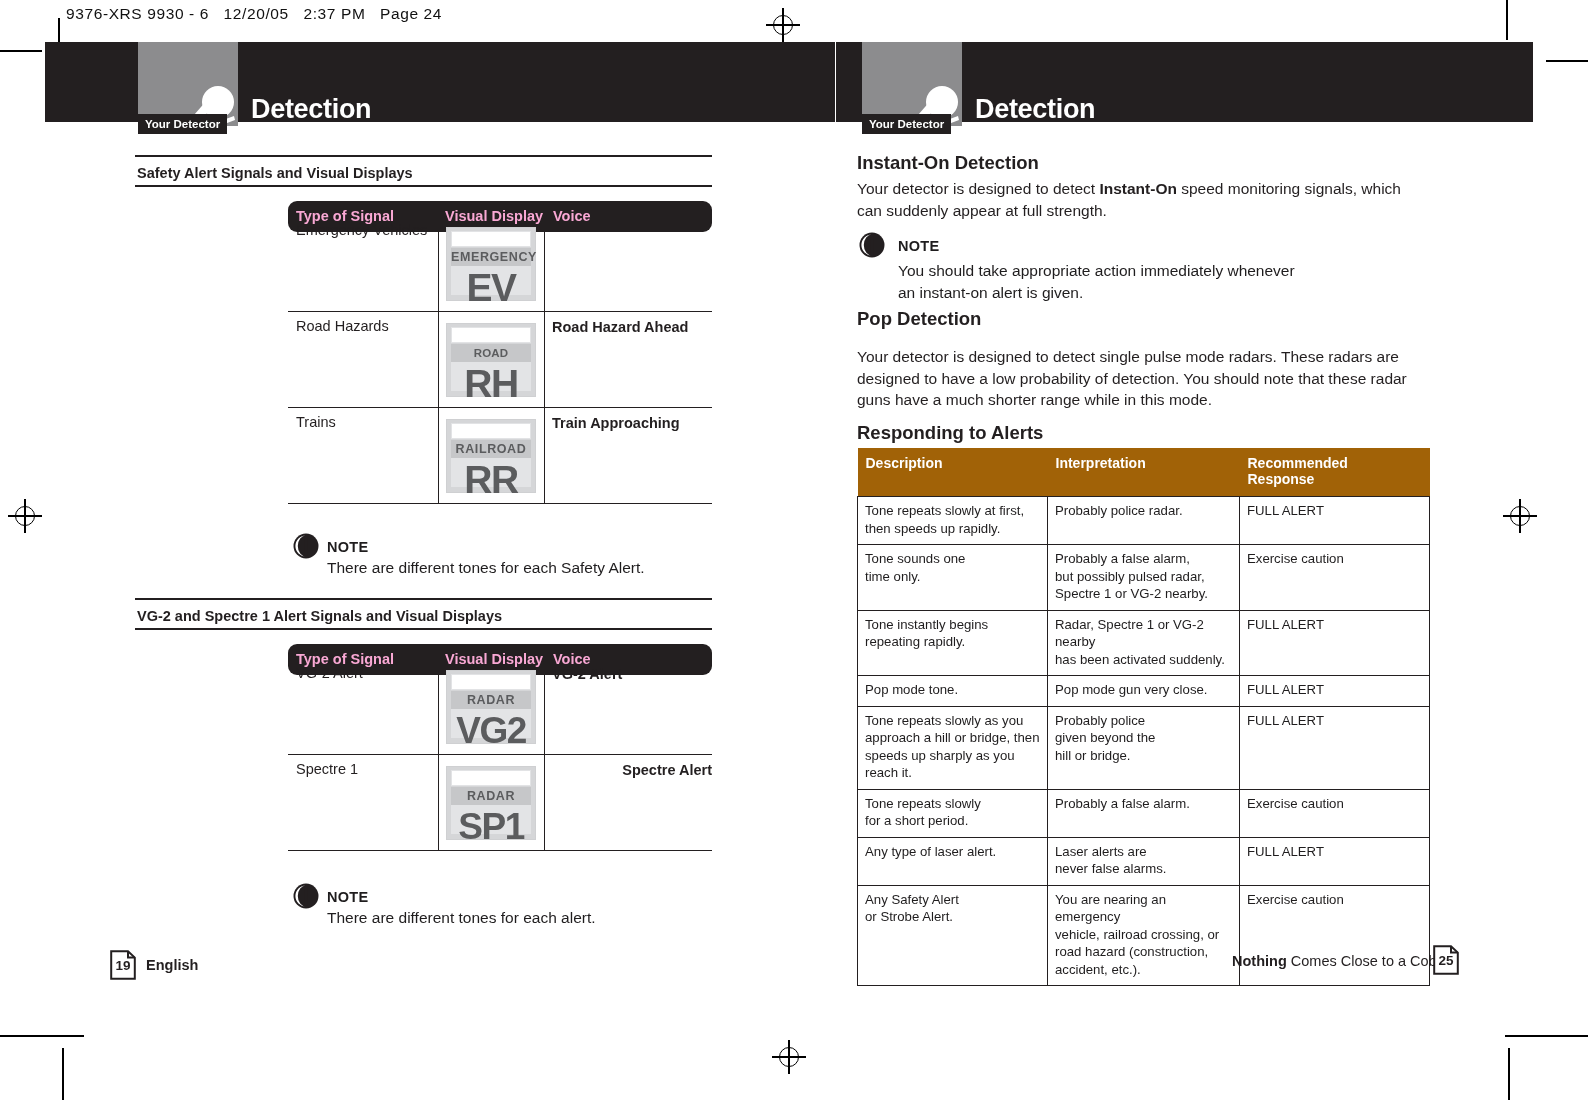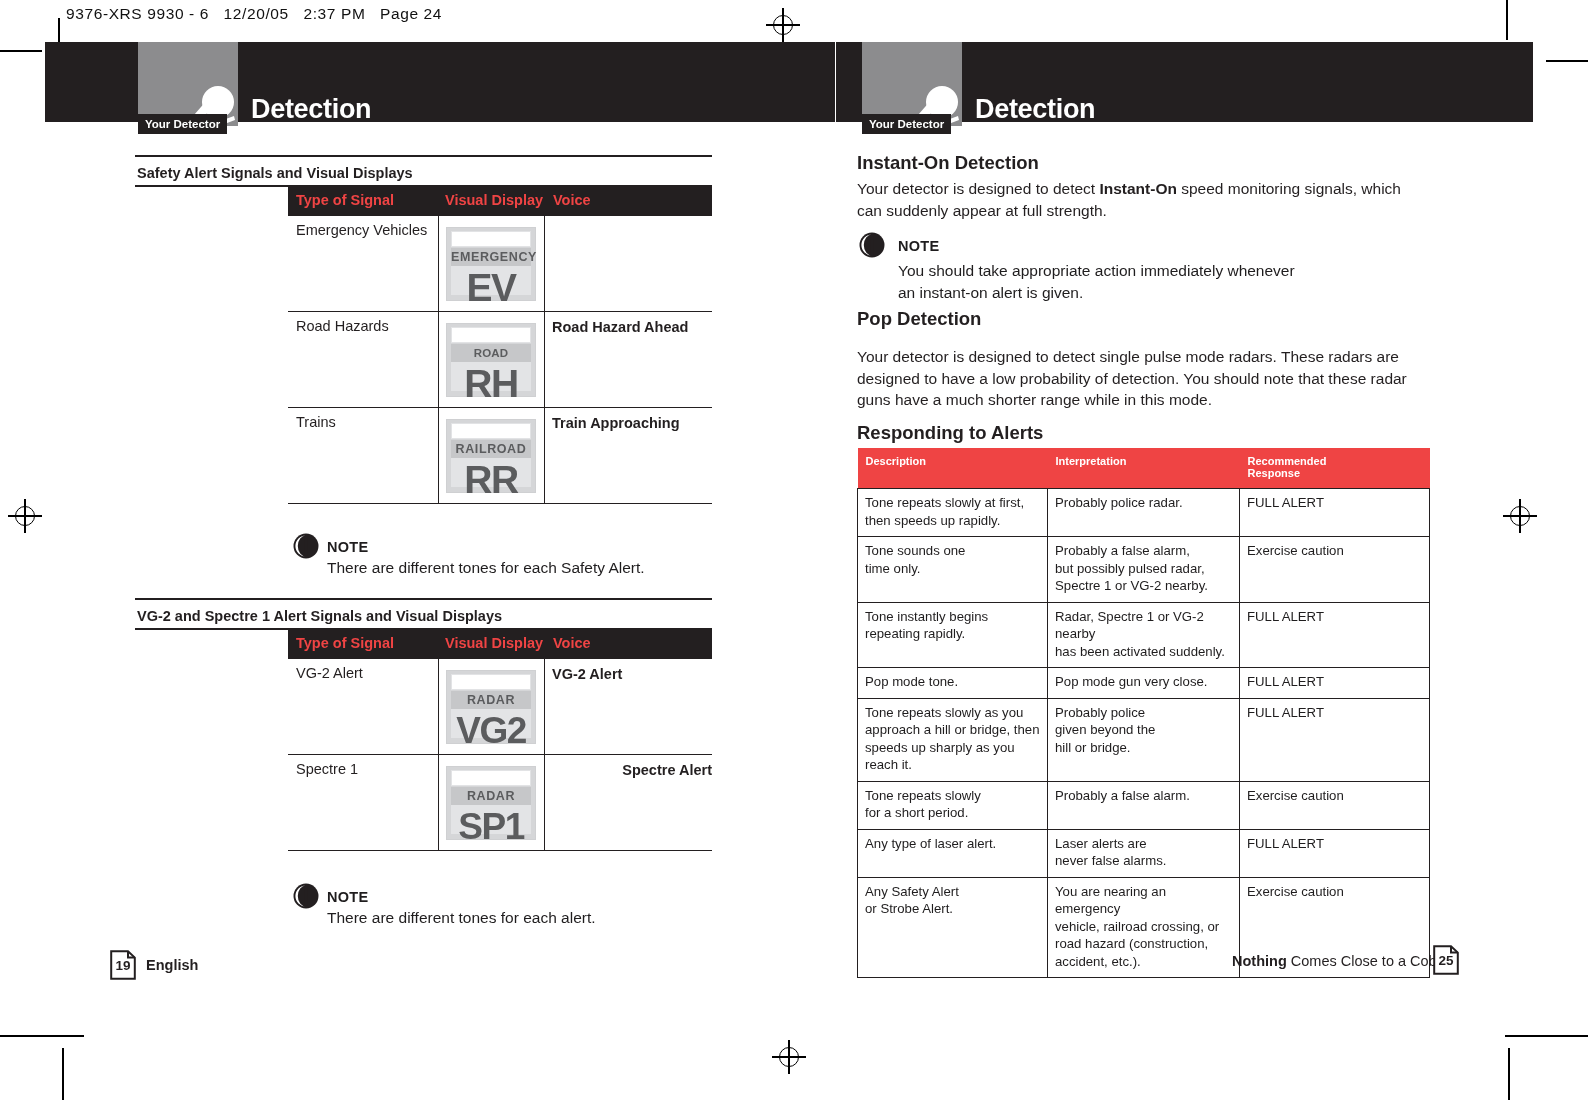--- a/index.html
+++ b/index.html
@@ -139,45 +139,46 @@
     line-height: 21px;
   }
 
   
   table.doc {
     position: absolute;
     border-collapse: collapse;
     table-layout: fixed;
   }
   table.doc th {
-    background: #ef4444;
+    background: #a16207;
     color: #fff;
-    font-size: 11px;
+    font-size: 14px;
     font-weight: bold;
     text-align: left;
     padding: 7px 8px 9px 8px;
     vertical-align: top;
     border: none;
   }
   table.doc td {
     border: 1px solid #231f20;
     vertical-align: top;
     font-size: 13.2px;
     line-height: 17.5px;
     padding: 5px 7px 7px 7px;
     background: #fff;
   }
 
   
   .sigtable { position: absolute; }
   .sigtable .hdr {
-    position: absolute; left: 0; top: 0;
+    position: absolute; left: 0; top: 16px;
     height: 31px;
     background: #231f20;
-    color: #ef4444;
+    color: #f9a8d4;
+    border-radius: 9px;
   }
   .sigtable .hdr span {
     position: absolute;
     top: 7px;
     font-size: 14.5px;
     font-weight: bold;
     white-space: nowrap;
   }
   .sigrow { position: absolute; left: 0; }
   .sigrow .cell-type {

